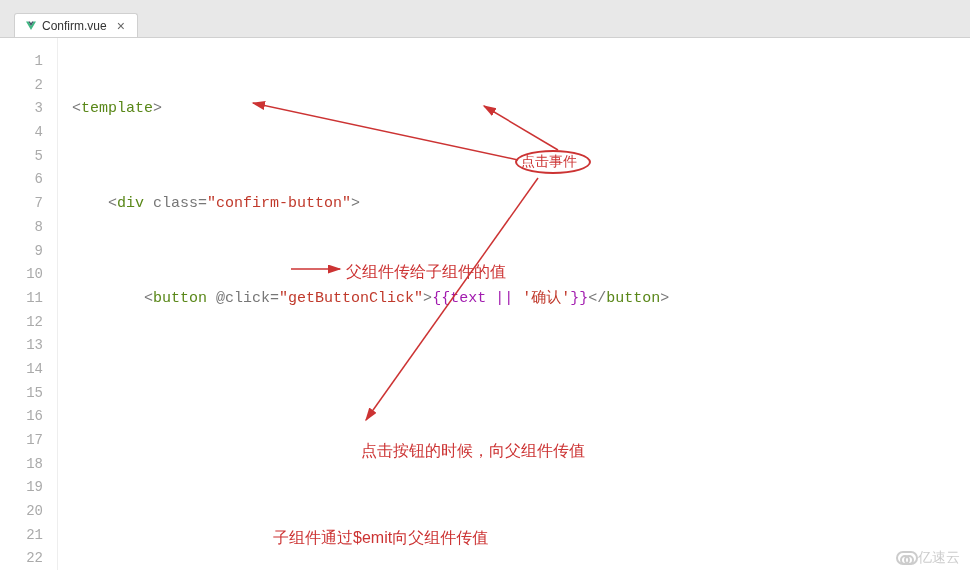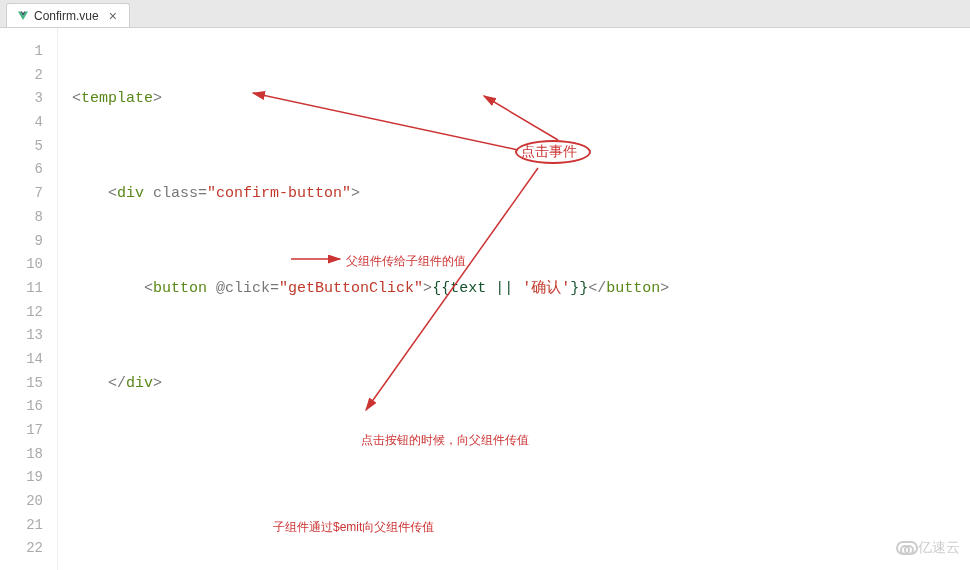--- a/index.html
+++ b/index.html
@@ -4,26 +4,26 @@
 <style>
   * { box-sizing: border-box; }
   html, body {
     margin: 0; padding: 0;
     width: 970px; height: 570px;
     font-family: "Segoe UI", Arial, sans-serif;
     background: #ffffff;
     overflow: hidden;
   }
   .tab-bar {
-    height: 28px;
+    height: 38px;
     background: #e8e8e8;
     border-bottom: 1px solid #d0d0d0;
     display: flex;
     align-items: flex-end;
-    padding-left: 6px;
+    padding-left: 14px;
   }
   .tab {
     background: #ffffff;
     height: 24px;
     padding: 2px 10px;
     border: 1px solid #d0d0d0;
     border-bottom: none;
     border-radius: 3px 3px 0 0;
     display: flex;
     align-items: center;
@@ -65,38 +65,38 @@
     padding: 12px 0 0 14px;
     white-space: pre;
     position: relative;
     flex: 1;
   }
   .line { height: 23.7px; position: relative; }
   .c-lt { color: #777; }
   .c-tag { color: #598718; margin-top: 8px; }
   .c-attr { color: #777; }
   .c-str { color: #c0392b; }
-  .c-plain { color: #14532d; }
+  .c-plain { color: #a21caf; }
   .annotation-oval {
     position: absolute;
     border: 2px solid #cc3333;
     border-radius: 50% / 50%;
     color: #cc3333;
     font-family: "Microsoft YaHei", Arial, sans-serif;
     font-size: 14px;
     display: flex;
     align-items: center;
     justify-content: flex-end;
     padding: 2px 12px;
   }
   .annotation-text {
     position: absolute;
     color: #cc3333;
     font-family: "Microsoft YaHei", Arial, sans-serif;
-    font-size: 12px;
+    font-size: 16px;
   }
   svg.arrow-layer {
     position: absolute;
     left: 0; top: 0;
     width: 100%; height: 100%;
     pointer-events: none;
   }
   .watermark {
     position: absolute;
     right: 10px;
@@ -164,21 +164,20 @@
     <div>22</div>
   </div>
 
   <div class="code">
     <div class="line"><span class="c-lt">&lt;</span><span class="c-tag">template</span><span class="c-lt">&gt;</span></div>
 
     <div class="line">    <span class="c-lt">&lt;</span><span class="c-tag">div</span><span> </span><span class="c-attr">class=</span><span class="c-str">"confirm-button"</span><span class="c-lt">&gt;</span></div>
 
     <div class="line">        <span class="c-lt">&lt;</span><span class="c-tag">button</span><span> </span><span class="c-attr">@click=</span><span class="c-str">"getButtonClick"</span><span class="c-lt">&gt;</span><span class="c-plain">{{text || </span><span class="c-str">'确认'</span><span class="c-plain">}}</span><span class="c-lt">&lt;/</span><span class="c-tag">button</span><span class="c-lt">&gt;</span></div>
 
-    <div class="line">    <span class="c-lt">&lt;/</span><span class="c-tag">div</span><span class="c-lt">&gt;</span></div>
 
 
     <div class="line"></div>
 
     
 
     
 
     
 

